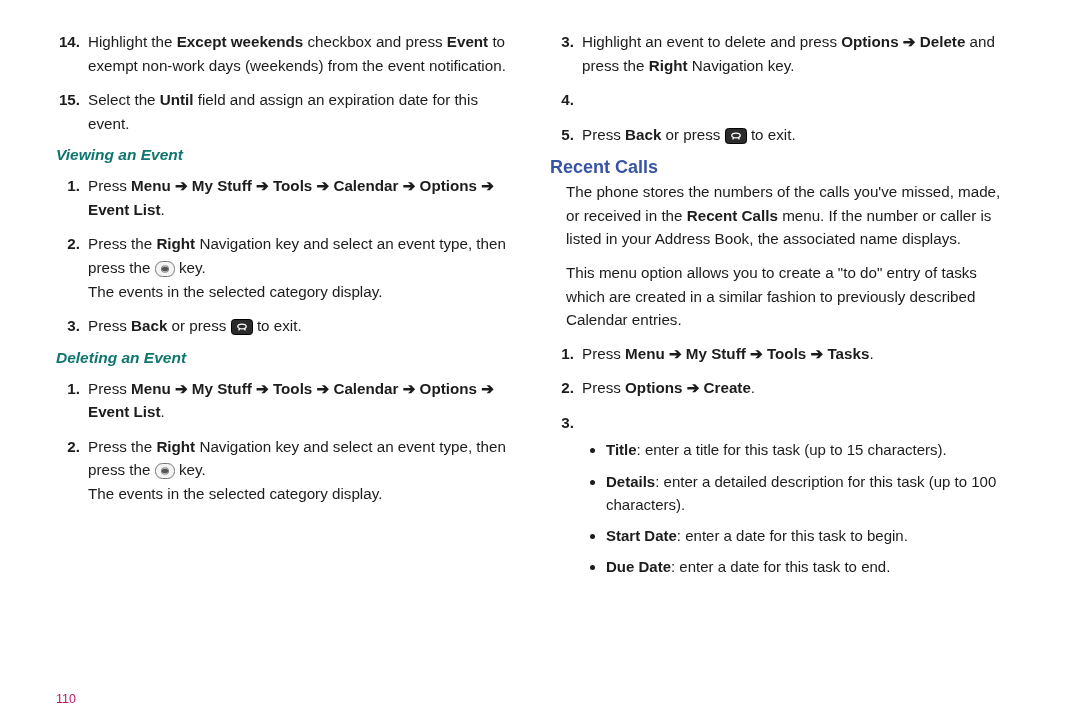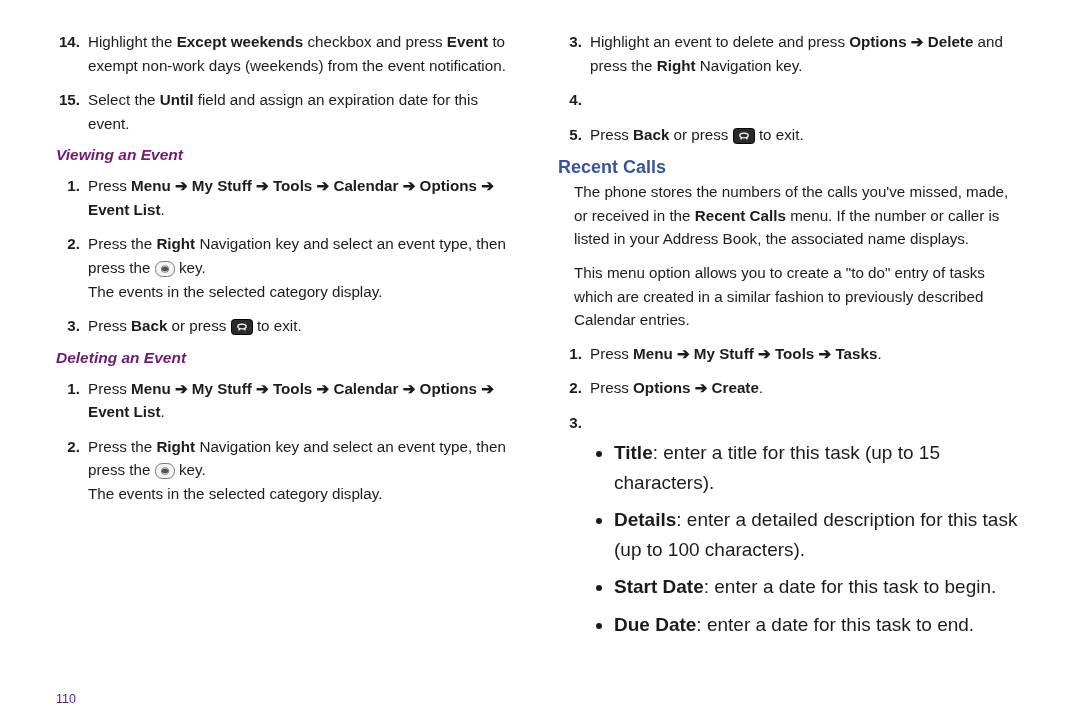--- a/index.html
+++ b/index.html
@@ -1,30 +1,30 @@
 <!DOCTYPE html>
 <html><head>
 <meta charset="utf-8">
 <style>
   html,body{margin:0;padding:0;background:#fff;}
   body{font-family:Arial,Helvetica,sans-serif;color:#1c1c1c;width:1080px;height:720px;position:relative;}
-  .page{display:flex;gap:40px;padding:30px 56px 0 56px;box-sizing:border-box;height:100%;}
+  .page{display:flex;gap:32px;padding:30px 56px 0 56px;box-sizing:border-box;height:100%;}
   .col{width:462px;}
   .item{display:flex;gap:8px;line-height:1.55;font-size:15.2px;margin-bottom:11px;}
   .item .num{min-width:24px;text-align:right;font-weight:700;}
-  .h-sub{font-family:Arial,Helvetica,sans-serif;font-weight:700;font-style:italic;color:#701a75;font-size:15.5px;margin:6px 0 10px 0;}
+  .h-sub{font-family:Arial,Helvetica,sans-serif;font-weight:700;font-style:italic;color:#0f766e;font-size:15.5px;margin:6px 0 10px 0;}
   .h-sec{font-family:Arial,Helvetica,sans-serif;font-weight:700;color:#3754a4;font-size:18px;margin:6px 0 2px 0;}
   .body-p{font-size:15.2px;line-height:1.55;margin:2px 0 10px 16px;}
   b{font-weight:700;}
   .arrow{font-family:Arial;}
   .icon{display:inline-block;vertical-align:middle;}
   .icon svg{display:block;}
   .bullets{margin:4px 0 0 0;padding-left:16px;}
-  .bullets li{font-size:19px;line-height:1.55;margin-bottom:8px;list-style-type:disc;margin-left:8px;}
-  .pagenum{position:absolute;left:56px;bottom:14px;font-size:12.5px;color:#4c1d95;}
+  .bullets li{font-size:15px;line-height:1.55;margin-bottom:8px;list-style-type:disc;margin-left:8px;}
+  .pagenum{position:absolute;left:56px;bottom:14px;font-size:12.5px;color:#be185d;}
 </style>
 </head>
 <body>
 
 <div class="page">
   <div class="col">
 
     <div class="item">
       <span class="num">14.</span>
       <span><span>Highlight the </span><b>Except weekends</b><span> checkbox and press </span><b>Event</b><span> to exempt non-work days (weekends) from the event notification.</span></span>

